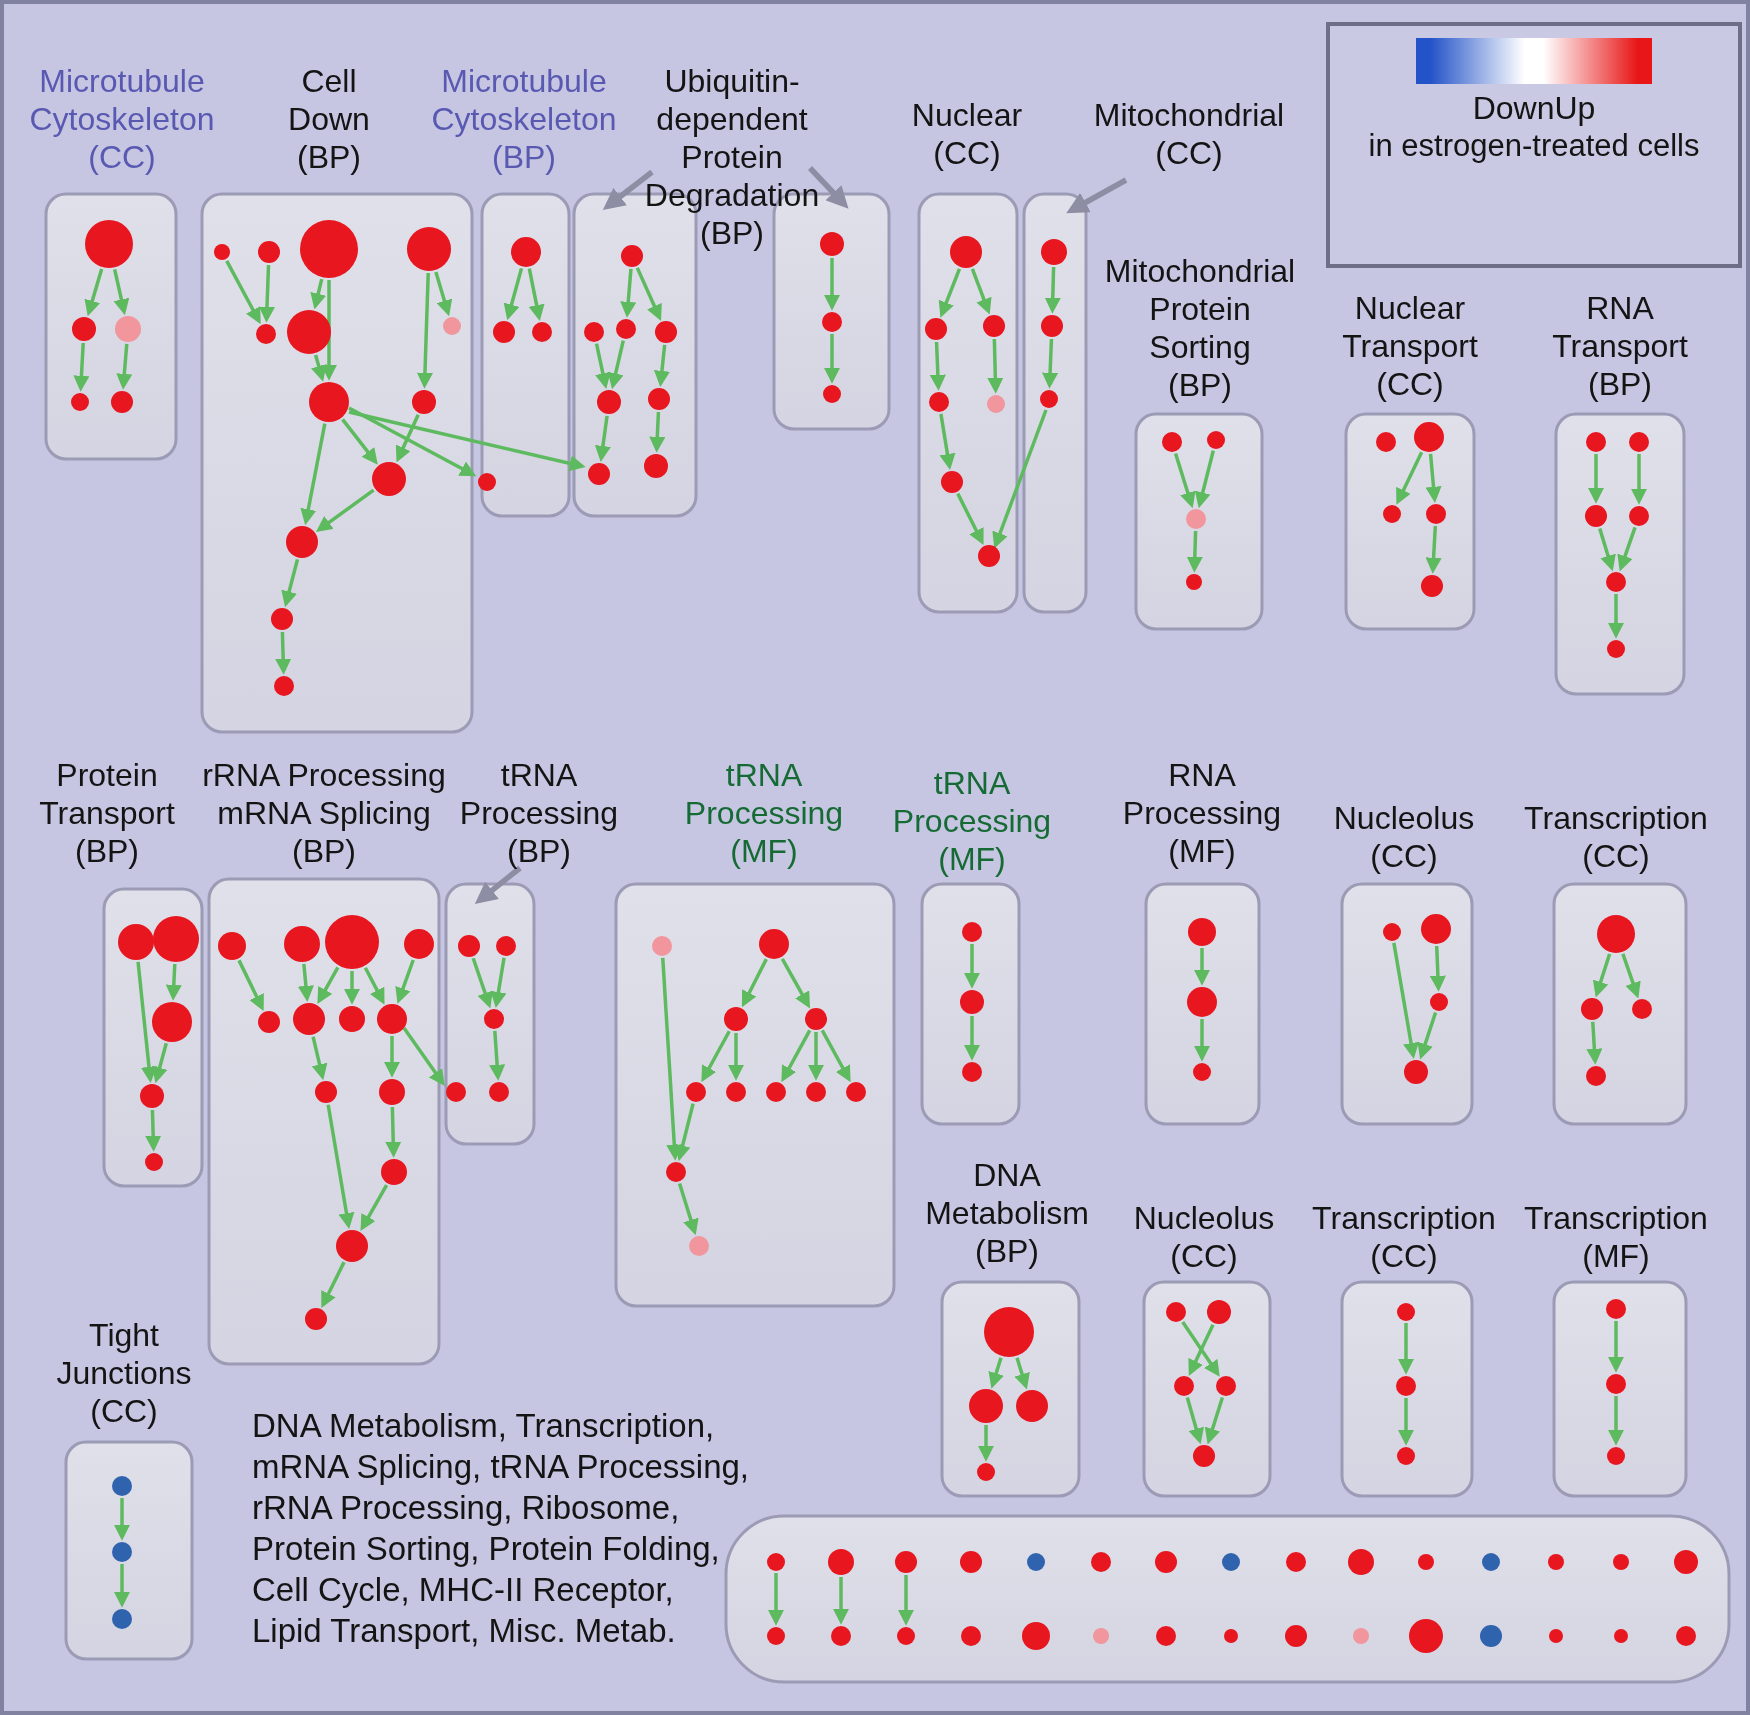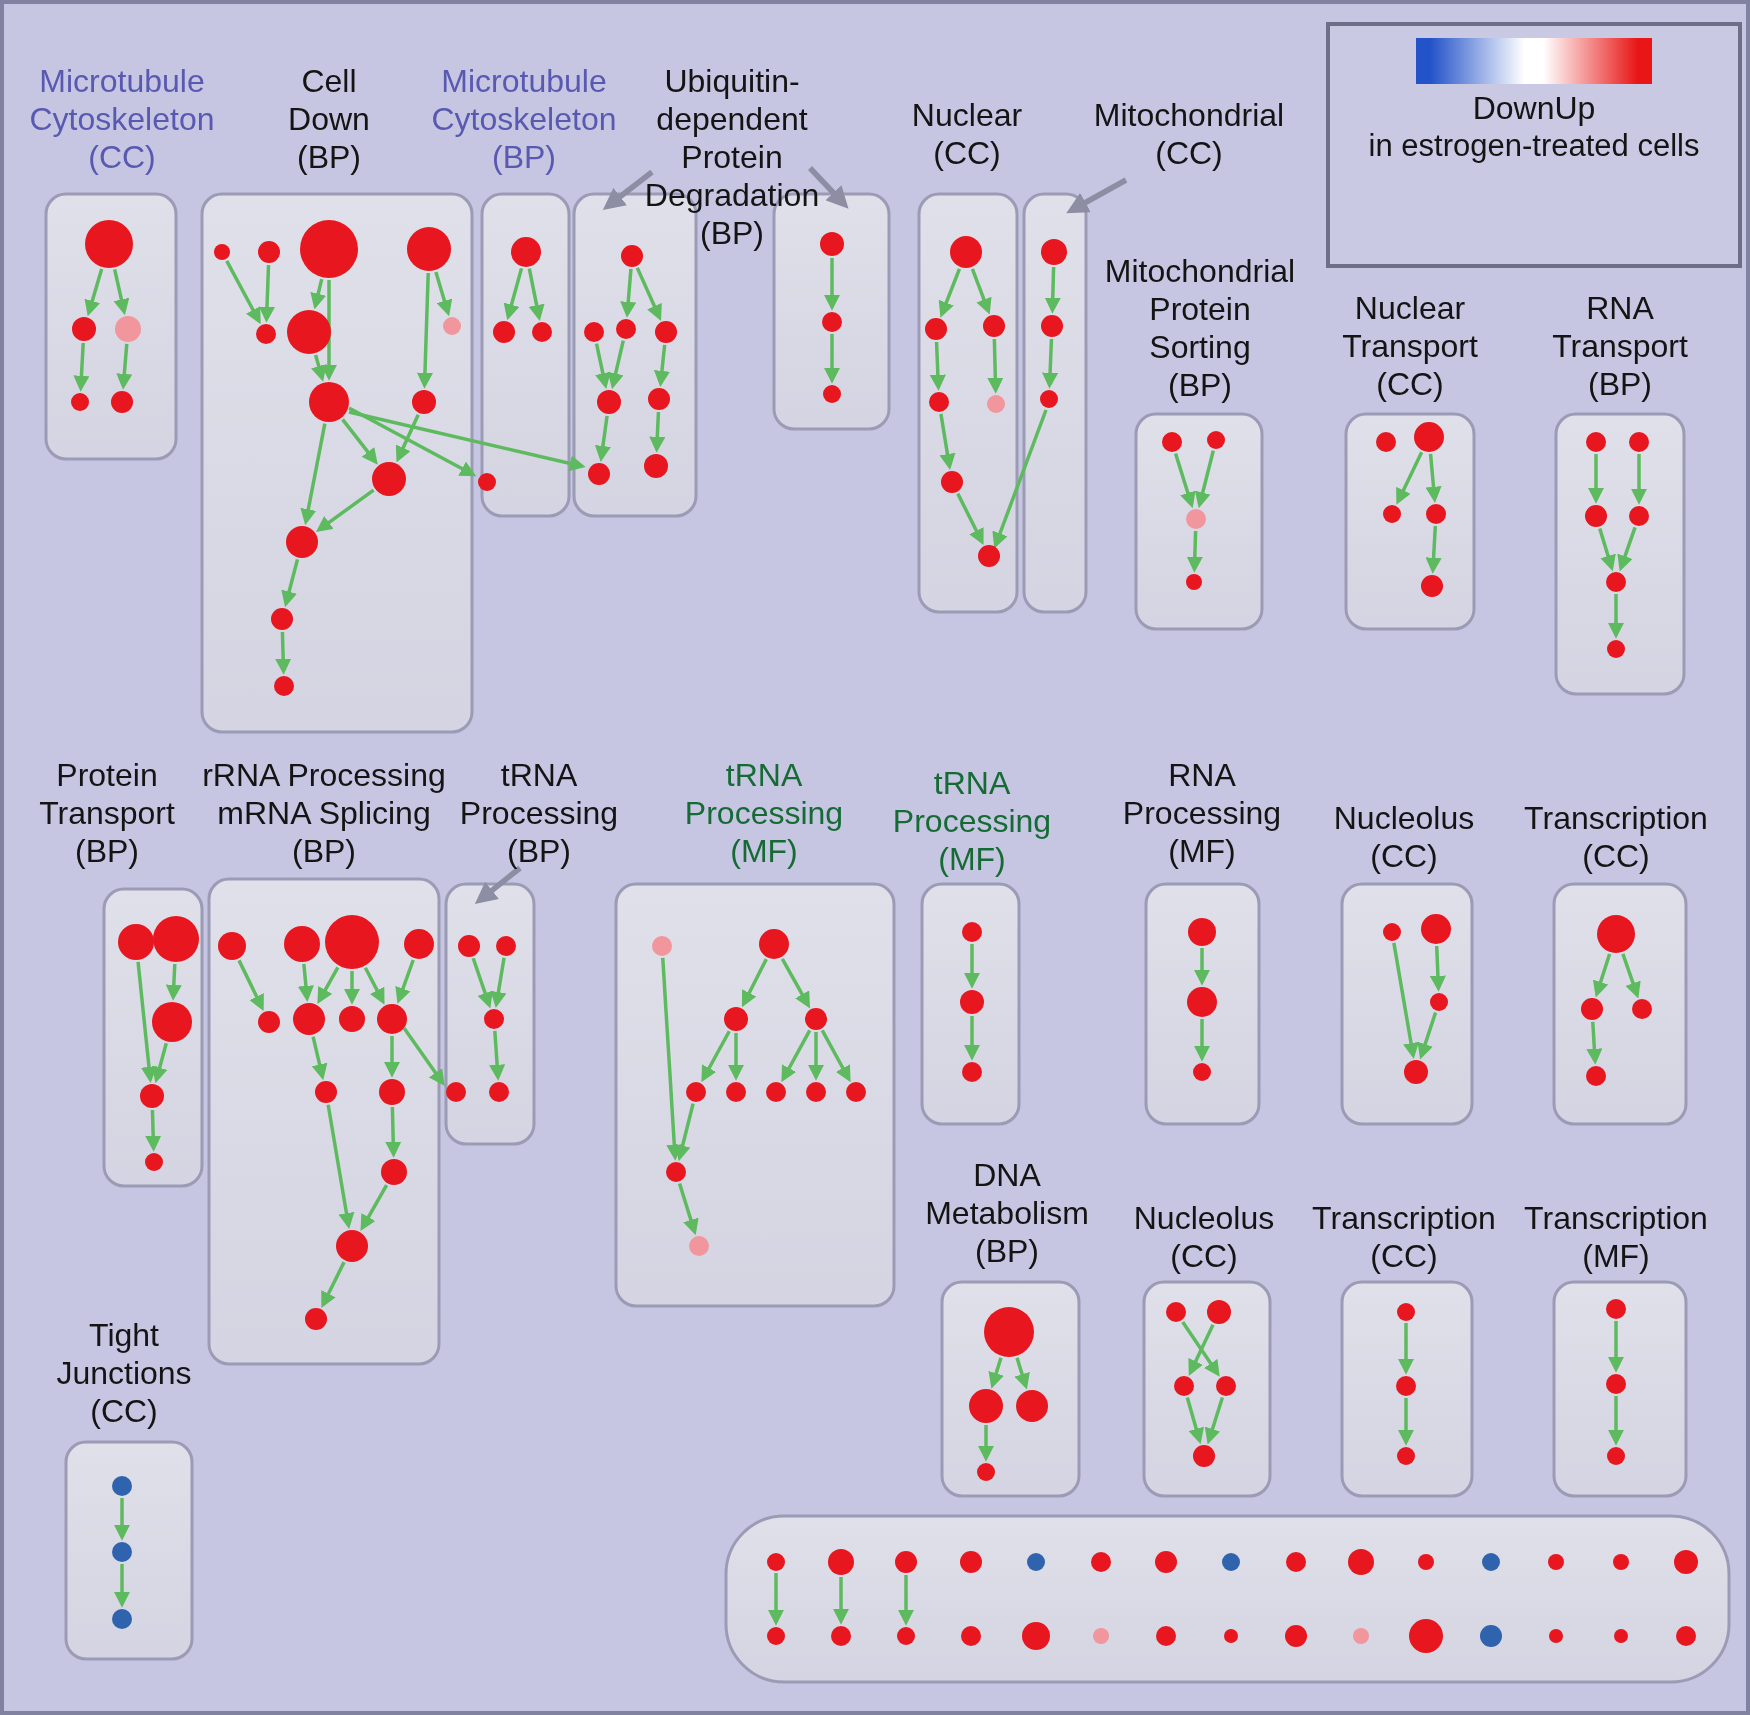--- a/index.html
+++ b/index.html
@@ -417,20 +417,26 @@
 (BP)</div>
   <div class="lbl" style="left:1200px;top:1195px">Nucleolus
 (CC)</div>
   <div class="lbl" style="left:1400px;top:1195px">Transcription
 (CC)</div>
   <div class="lbl" style="left:1612px;top:1195px">Transcription
 (MF)</div>
   <div class="lbl" style="left:120px;top:1312px">Tight
 Junctions
 (CC)</div>
+  <div class="lbl-left" style="left:248px;top:1402px">DNA Metabolism, Transcription,
+mRNA Splicing, tRNA Processing,
+rRNA Processing, Ribosome,
+Protein Sorting, Protein Folding,
+Cell Cycle, MHC-II Receptor,
+Lipid Transport, Misc. Metab.</div>
 
   <div class="legend">
     <div class="legend-bar" id="legend-bar" style="background: linear-gradient(90deg, rgb(35, 83, 200) 0%, rgb(35, 83, 200) 6%, rgb(255, 255, 255) 46%, rgb(255, 255, 255) 54%, rgb(232, 22, 22) 94%, rgb(232, 22, 22) 100%);"></div>
     <div class="legend-downup">
       <span>Down</span>
       <span>Up</span>
     </div>
     <div class="legend-sub">in estrogen-treated cells</div>
   </div>
 

